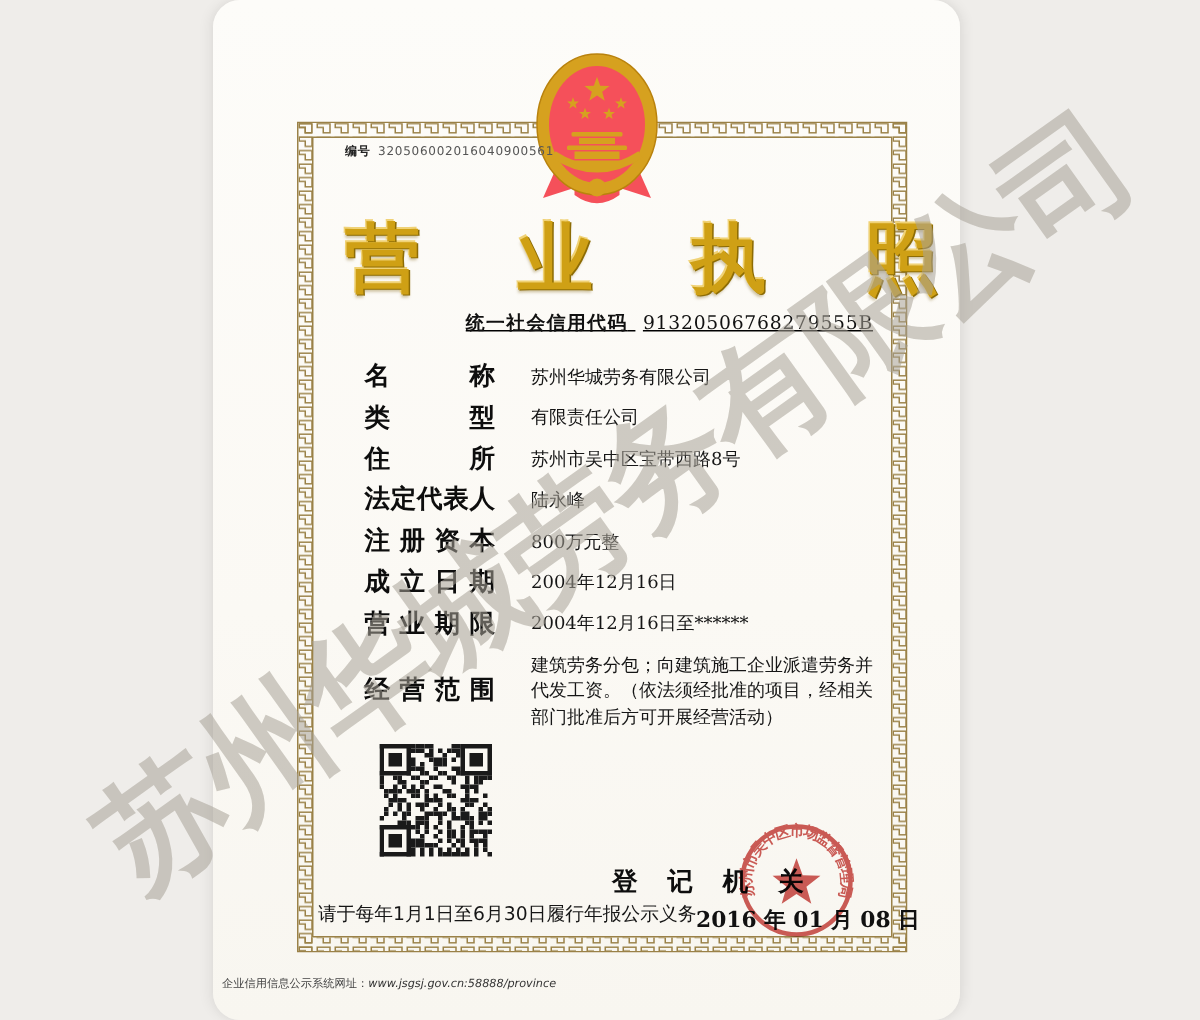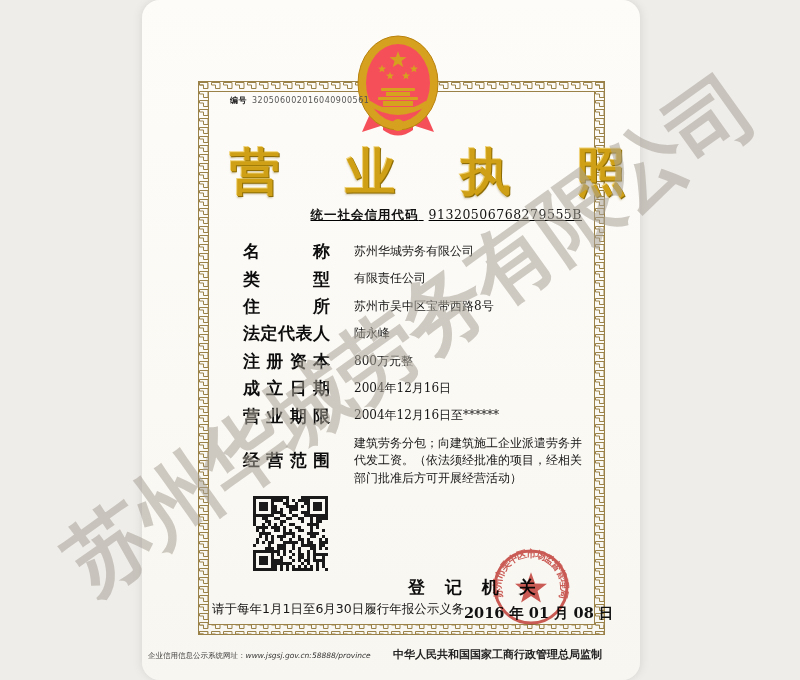--- a/index.html
+++ b/index.html
@@ -431,17 +431,16 @@
         <polygon transform="translate(55,57) scale(1.05)" fill="#c43a35" points="0,-16 3.9,-5.3 15.2,-4.9 6.3,2.0 9.4,12.9 0,6.6 -9.4,12.9 -6.3,2.0 -15.2,-4.9 -3.9,-5.3"></polygon>
         <text font-size="10" font-weight="bold" fill="#c43a35" letter-spacing="0.5">
           <textPath href="#sealArc" startOffset="0" textLength="116">苏州市吴中区市场监督管理局</textPath>
         </text>
       </g>
     </svg>
 
     <div class="footer-left">
       <span>企业信用信息公示系统网址：</span><span class="url">www.jsgsj.gov.cn:58888/province</span>
     </div>
-    <div class="footer-right">中华人民共和国国家工商行政管理总局监制</div>
   </div>
 
   <div class="watermark">苏州华城劳务有限公司</div>
 </div>
 
 </body></html>

